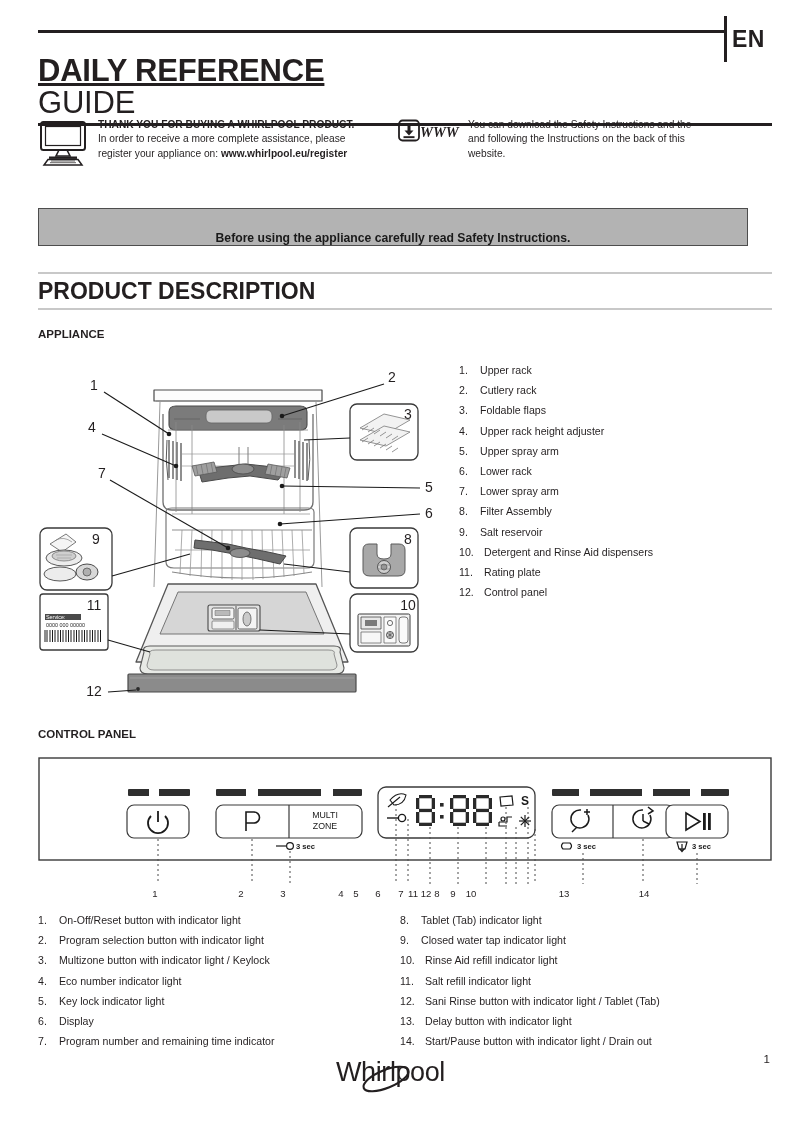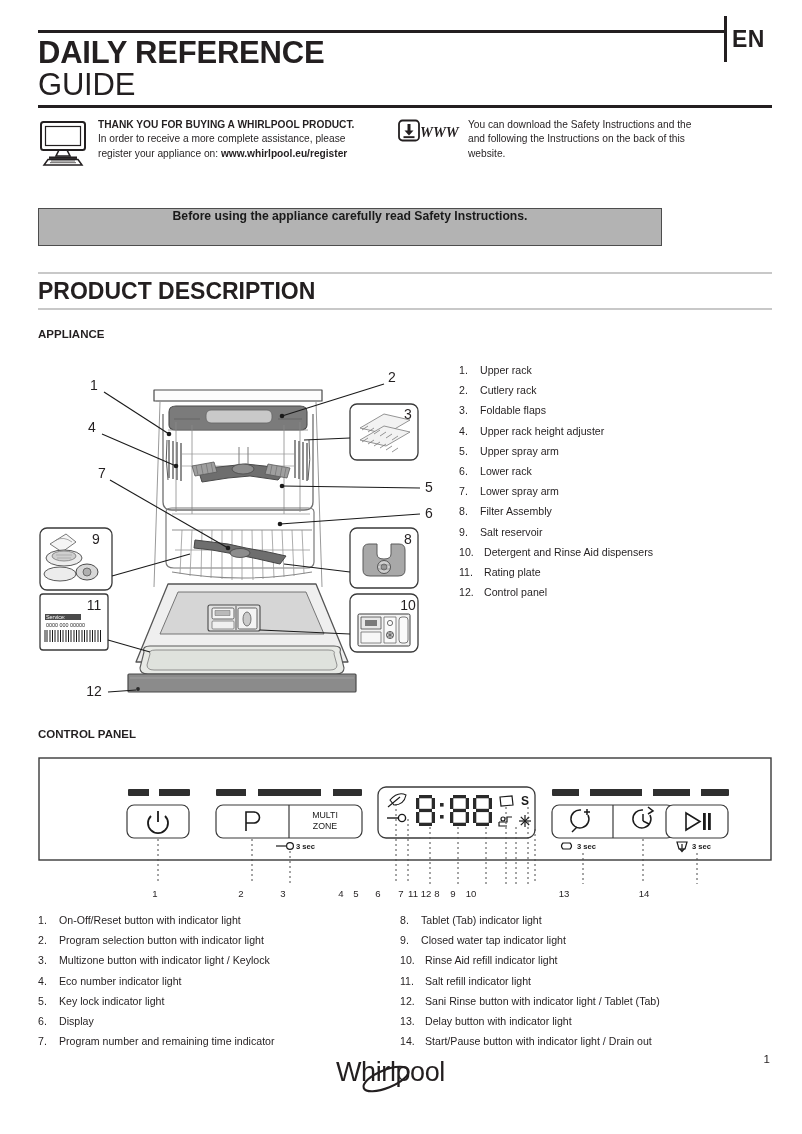--- a/index.html
+++ b/index.html
@@ -16,43 +16,43 @@
   .header { position: absolute; left: 38px; top: 26px; width: 734px; }
   .header-rule-row { position: relative; height: 10px; }
   .header-rule { position: absolute; left: 0; top: 4px; width: 686px; height: 2.5px; background: #231f20; }
   .header-vline { position: absolute; left: 686px; top: -10px; width: 2.5px; height: 46px; background: #231f20; }
   .lang-code {
     position: absolute; left: 694px; top: 0px;
     font-size: 23px; font-weight: bold; letter-spacing: .3px; color: #231f20;
   }
   .title-main {
     font-size: 31px; font-weight: bold; letter-spacing: -0.2px;
-    line-height: 1.02; margin-top: 1px; color: #231f20;
+    line-height: 1.02; margin-top: 19px; color: #231f20; text-decoration: underline;
   }
   .title-sub {
     font-size: 31px; font-weight: normal; letter-spacing: -0.2px;
     line-height: 1.02; color: #231f20;
   }
   .header-rule-bottom { width: 734px; height: 2.5px; background: #231f20; margin-top: 5px; }
 
   
   .info-row { position: absolute; left: 38px; top: 118px; width: 734px; display: flex; gap: 0; }
   .info-left { width: 360px; display: flex; gap: 8px; }
   .info-right { width: 374px; display: flex; gap: 8px; }
   .monitor-icon { width: 52px; flex: 0 0 52px; padding-top: 2px; }
   .www-icon { width: 62px; flex: 0 0 62px; padding-top: 1px; display: flex; align-items: flex-start; }
   .info-text { font-size: 10.2px; line-height: 1.42; color: #231f20; }
   .info-text b { font-weight: bold; }
   .info-title { font-weight: bold; font-size: 10.2px; }
 
   
   .safety-banner {
-    position: absolute; left: 38px; top: 208px; width: 624px; height: 38px;
+    position: absolute; left: 38px; top: 208px; width: 710px; height: 38px;
     background: #b3b3b3; border: 1.4px solid #4d4d4d;
-    display: flex; align-items: flex-start; justify-content: center;
+    display: flex; align-items: flex-end; justify-content: center;
   }
   .safety-banner span { font-size: 12.2px; font-weight: bold; color: #1a1a1a; }
 
   
   .section-wrap { position: absolute; left: 38px; width: 734px; }
   .sec-rule-top { height: 2px; background: #c8c8c8; }
   .sec-title { font-size: 23px; font-weight: bold; letter-spacing: 0px; padding: 4px 0 3px 0; color: #231f20; }
   .sec-rule-bottom { height: 2px; background: #c8c8c8; }
   .subhead { font-size: 11.5px; font-weight: bold; color: #231f20; }
 

